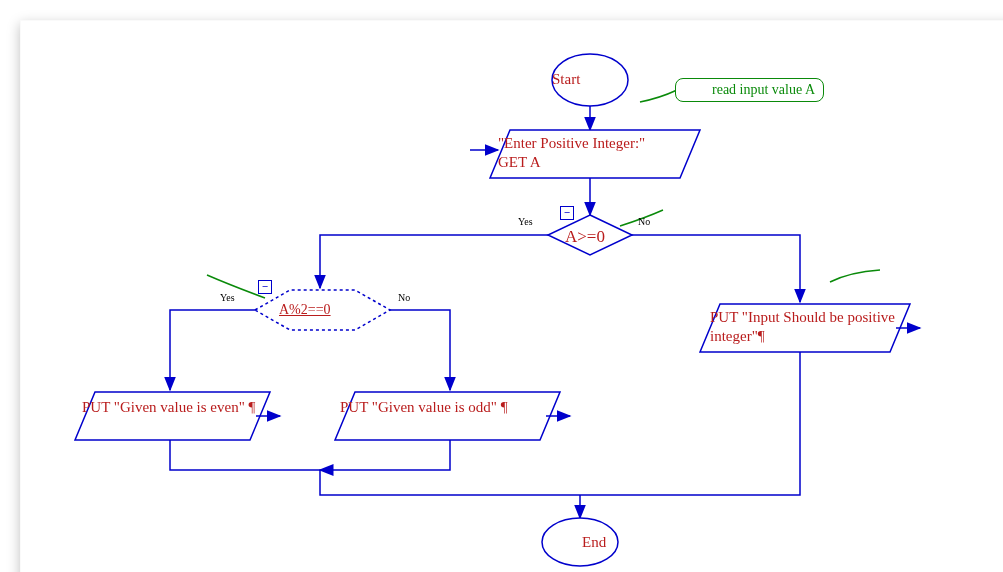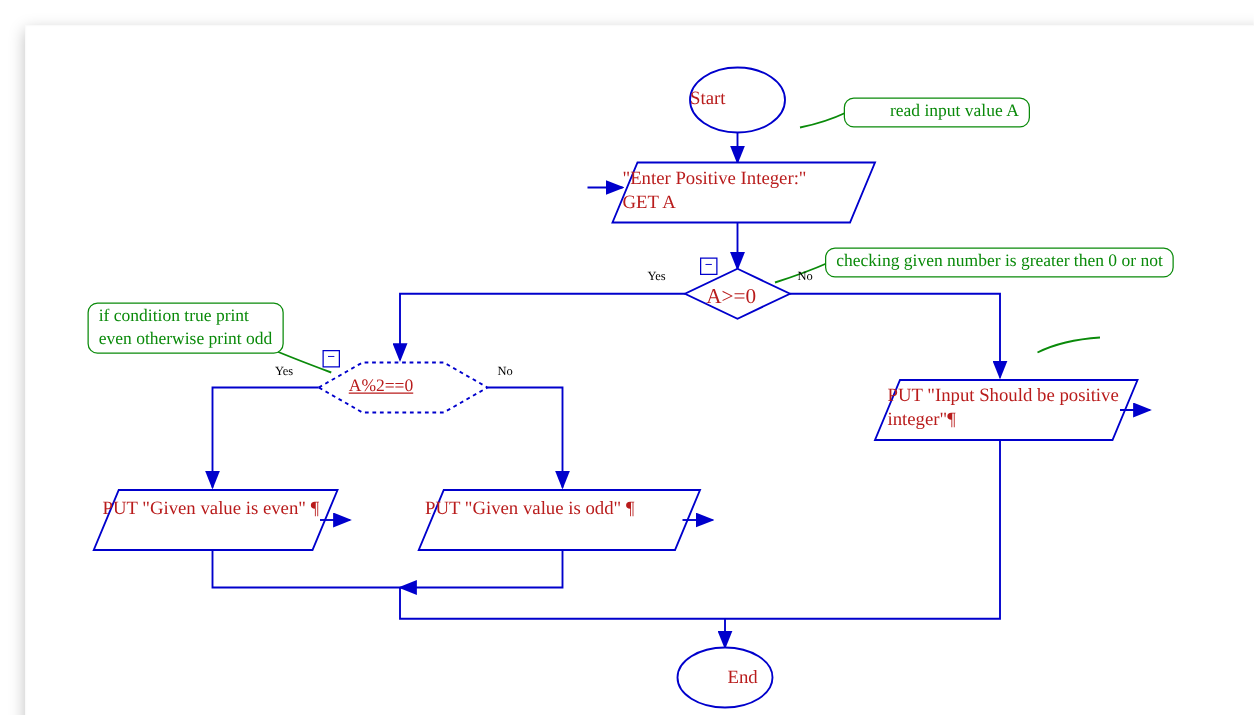--- a/index.html
+++ b/index.html
@@ -127,22 +127,17 @@
 <div class="edge-label" style="left:200px; top:272px;">Yes</div>
 <div class="edge-label" style="left:378px; top:272px;">No</div>
 
 <div class="node-text" style="left:62px; top:378px; width:178px;">PUT "Given value is even" ¶</div>
 <div class="node-text" style="left:320px; top:378px; width:210px;">PUT "Given value is odd" ¶</div>
 <div class="node-text" style="left:690px; top:288px; width:188px;">PUT "Input Should be positive integer"¶</div>
 
 <div class="node-text" style="left:522px; top:513px; width:76px;margin-left:40px;">End</div>
 
 <div class="callout" style="left:655px; top:58px;padding-left:36px;">read input value A</div>
-<div class="callout" style="left:640px; top:178px;">checking given number is greater then 0 or not</div>
-<div class="callout" style="left:50px; top:222px;">
-  <span>if condition true print</span><br>
-  <span>even otherwise print odd</span>
-</div>
 
 <div class="collapse-badge" style="left:540px; top:186px;">−</div>
 <div class="collapse-badge" style="left:238px; top:260px;">−</div>
 
 </div>
 
 </body></html>

